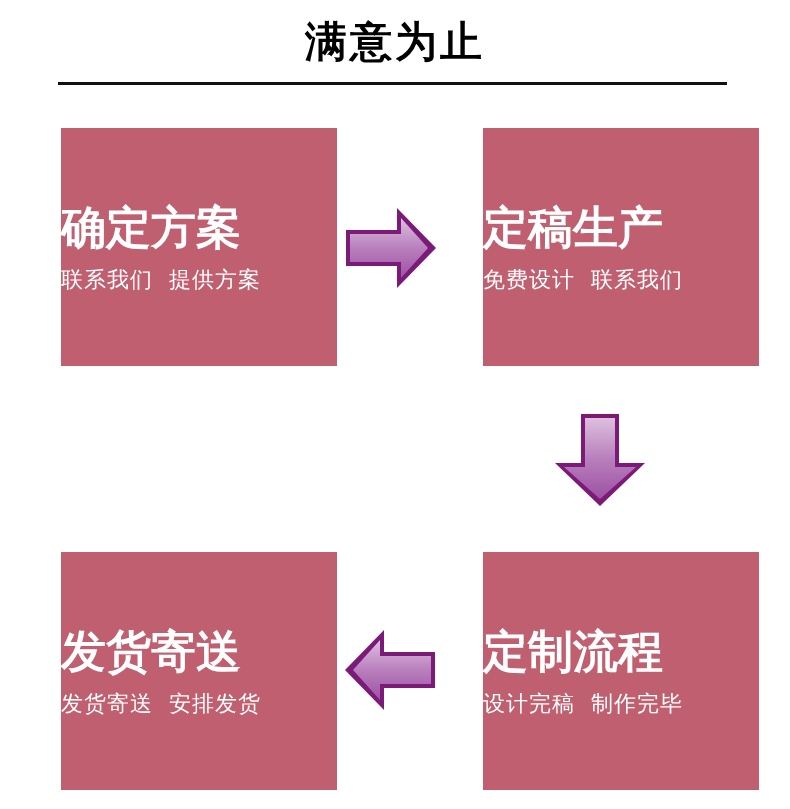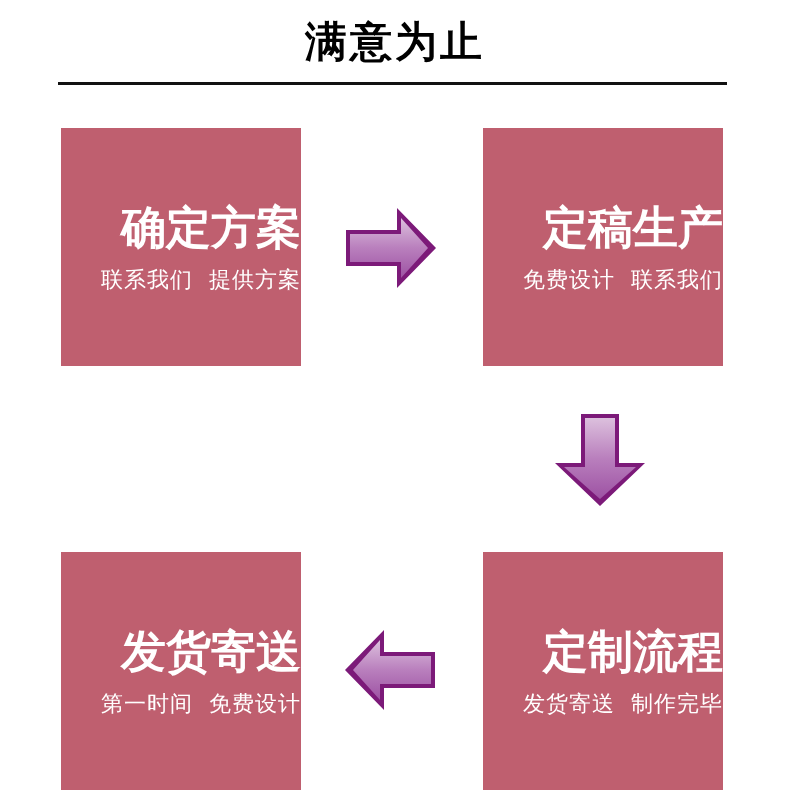--- a/index.html
+++ b/index.html
@@ -42,27 +42,27 @@
   .title-divider {
     position: absolute;
     left: 58px;
     top: 82px;
     width: 669px;
     height: 3px;
     background: var(--divider);
   }
   .step-box {
     position: absolute;
-    width: 240px;
+    width: 276px;
     height: 238px;
     background: var(--box-background);
     color: var(--box-text);
     display: flex;
     flex-direction: column;
-    align-items: flex-end;
+    align-items: flex-start;
     justify-content: center;
     padding-top: 4px;
     box-sizing: border-box;
     text-align: center;
   }
   .pos-box-1 { left: 61px;  top: 128px; }
   .pos-box-2 { left: 483px; top: 128px; }
   .pos-box-3 { left: 483px; top: 552px; }
   .pos-box-4 { left: 61px;  top: 552px; }
   .step-title {
@@ -107,26 +107,26 @@
     <div class="step-subtitle">联系我们  提供方案</div>
   </div>
 
   <div class="step-box pos-box-2">
     <div class="step-title">定稿生产</div>
     <div class="step-subtitle">免费设计  联系我们</div>
   </div>
 
   <div class="step-box pos-box-3">
     <div class="step-title">定制流程</div>
-    <div class="step-subtitle">发货寄送  制作完毕</div>
+    <div class="step-subtitle">设计完稿  制作完毕</div>
   </div>
 
   <div class="step-box pos-box-4">
     <div class="step-title">发货寄送</div>
-    <div class="step-subtitle">第一时间  免费设计</div>
+    <div class="step-subtitle">发货寄送  安排发货</div>
   </div>
 
   <div class="arrow pos-arrow-right">
     <svg width="92" height="84" viewBox="0 0 92 84">
       <polygon points="1,24 52,24 52,2 91,42 52,82 52,60 1,60" fill="var(--arrow-dark, #7c1a79)"></polygon>
       <polygon points="5,28 56,28 56,12 83,42 56,72 56,56 5,56" fill="url(#arrowFace)"></polygon>
     </svg>
   </div>
 
   <div class="arrow pos-arrow-down">

